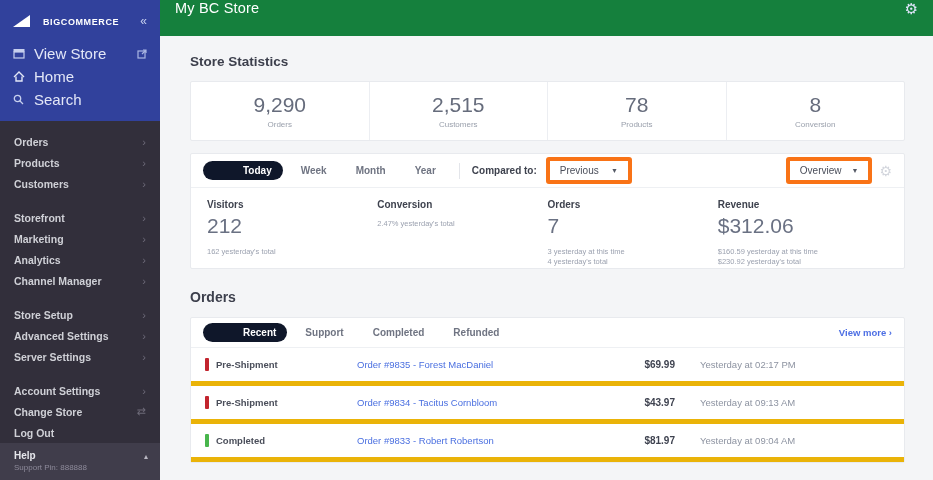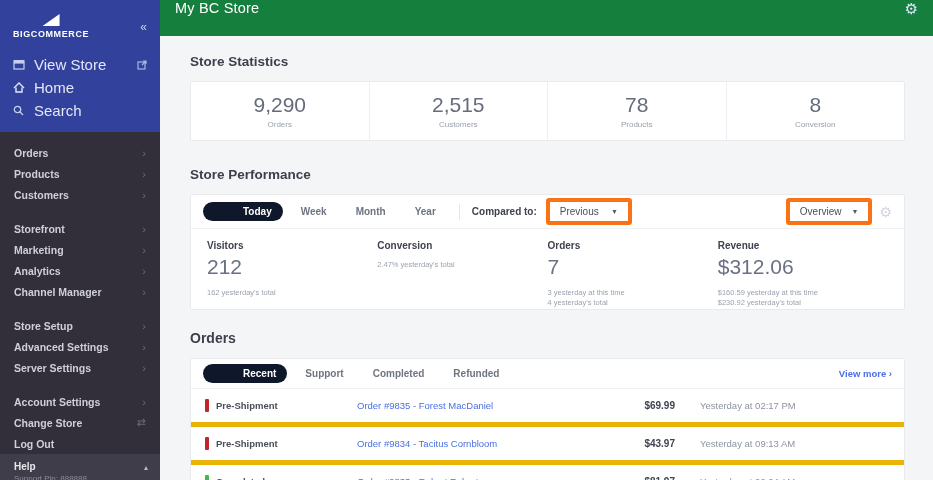--- a/index.html
+++ b/index.html
@@ -4,21 +4,21 @@
 <style>
   * { margin:0; padding:0; box-sizing:border-box; }
   html,body { width:933px; height:480px; overflow:hidden; background:#fff;
     font-family:"Liberation Sans", sans-serif; }
   .app { position:relative; width:933px; height:480px; display:flex; overflow:hidden; }
 
   
   .sidebar { width:160px; flex:0 0 160px; height:480px; display:flex; flex-direction:column; background:#322f3b; }
   .sb-top { background:#31419c; padding:6px 0 10px 0; }
   .logo-row { display:flex; align-items:center; justify-content:space-between; padding:8px 13px 14px 13px; }
-  .logo { display:flex; align-items:center; gap:3px; cursor:pointer;flex-direction:column; }
+  .logo { display:flex; align-items:flex-end; gap:13px; cursor:pointer; }
   .logo-mark { width:17px; height:12px; background:#ffffff; clip-path:polygon(0 100%, 100% 0, 100% 100%); }
   .logo-text { color:#ffffff; font-size:9px; font-weight:700; letter-spacing:.6px; }
   .collapse { color:#c9d2f0; font-size:12px; cursor:pointer; }
   .sb-top-item { display:flex; align-items:center; gap:9px; padding:0 13px; height:23px; color:#e3e7f7; font-size:15px; cursor:pointer; }
   .sb-top-item .ti { width:12px; text-align:center; color:#c6cfee; }
   .sb-top-item svg { display:block; }
   .ti-trail { margin-left:auto; color:#aab6e3; }
   .sb-nav { flex:1; padding-top:10px; }
   .nav-item { display:flex; align-items:center; justify-content:space-between; height:21px; padding:0 14px; color:#cfd0d6; font-size:10.5px; font-weight:600; cursor:pointer; }
   .nav-item .chev { color:#6d6a78; font-size:11px; font-weight:400; }
@@ -227,21 +227,20 @@
             <div class="stat-value">78</div>
             <div class="stat-label">Products</div>
           </div>
 
           <div class="stat-cell">
             <div class="stat-value">8</div>
             <div class="stat-label">Conversion</div>
           </div>
         </div>
 
-      <div class="sec-h h-perf">Store Performance</div>
       <div class="card perf-card">
         <div class="controls-row">
           <span style="display:flex;align-items:center;gap:7px;">
 
               <span class="tab active">Today</span>
 
               <span class="tab">Week</span>
 
               <span class="tab">Month</span>
 

